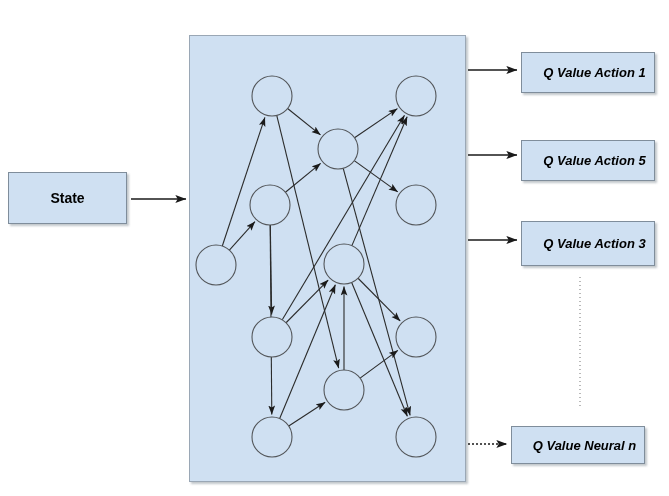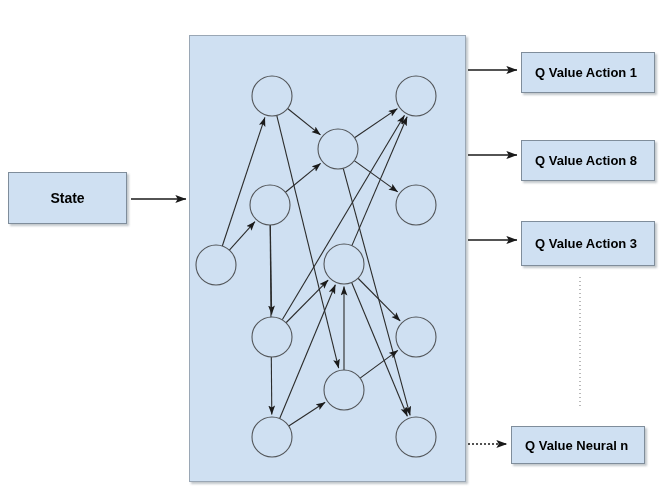--- a/index.html
+++ b/index.html
@@ -53,22 +53,23 @@
   }
   .box.state {
     left: 8px;
     top: 172px;
     width: 119px;
     height: 52px;
     justify-content: center;
     font-size: 14px;
   }
   .box.qbox {
-    justify-content: flex-start;
+    justify-content: center;
     padding-left: 13px;
+    font-style: italic;
   }
   .box.q1 { left: 521px; top: 52px;  width: 134px; height: 41px; }
   .box.q2 { left: 521px; top: 140px; width: 134px; height: 41px; }
   .box.q3 { left: 521px; top: 221px; width: 134px; height: 45px; }
   .box.qn { left: 511px; top: 426px; width: 134px; height: 38px; }
 
   svg.overlay {
     position: absolute;
     left: 0;
     top: 0;
@@ -113,21 +114,21 @@
   <div class="nn-panel"></div>
 
   <div class="box state">
     <span>State</span>
   </div>
 
   <div class="box qbox q1">
     <span>Q Value Action 1</span>
   </div>
   <div class="box qbox q2">
-    <span>Q Value Action 8</span>
+    <span>Q Value Action 5</span>
   </div>
   <div class="box qbox q3">
     <span>Q Value Action 3</span>
   </div>
   <div class="box qbox qn">
     <span>Q Value Neural n</span>
   </div>
 
   <svg class="overlay" viewBox="0 0 669 496" xmlns="http://www.w3.org/2000/svg">
     <defs>

